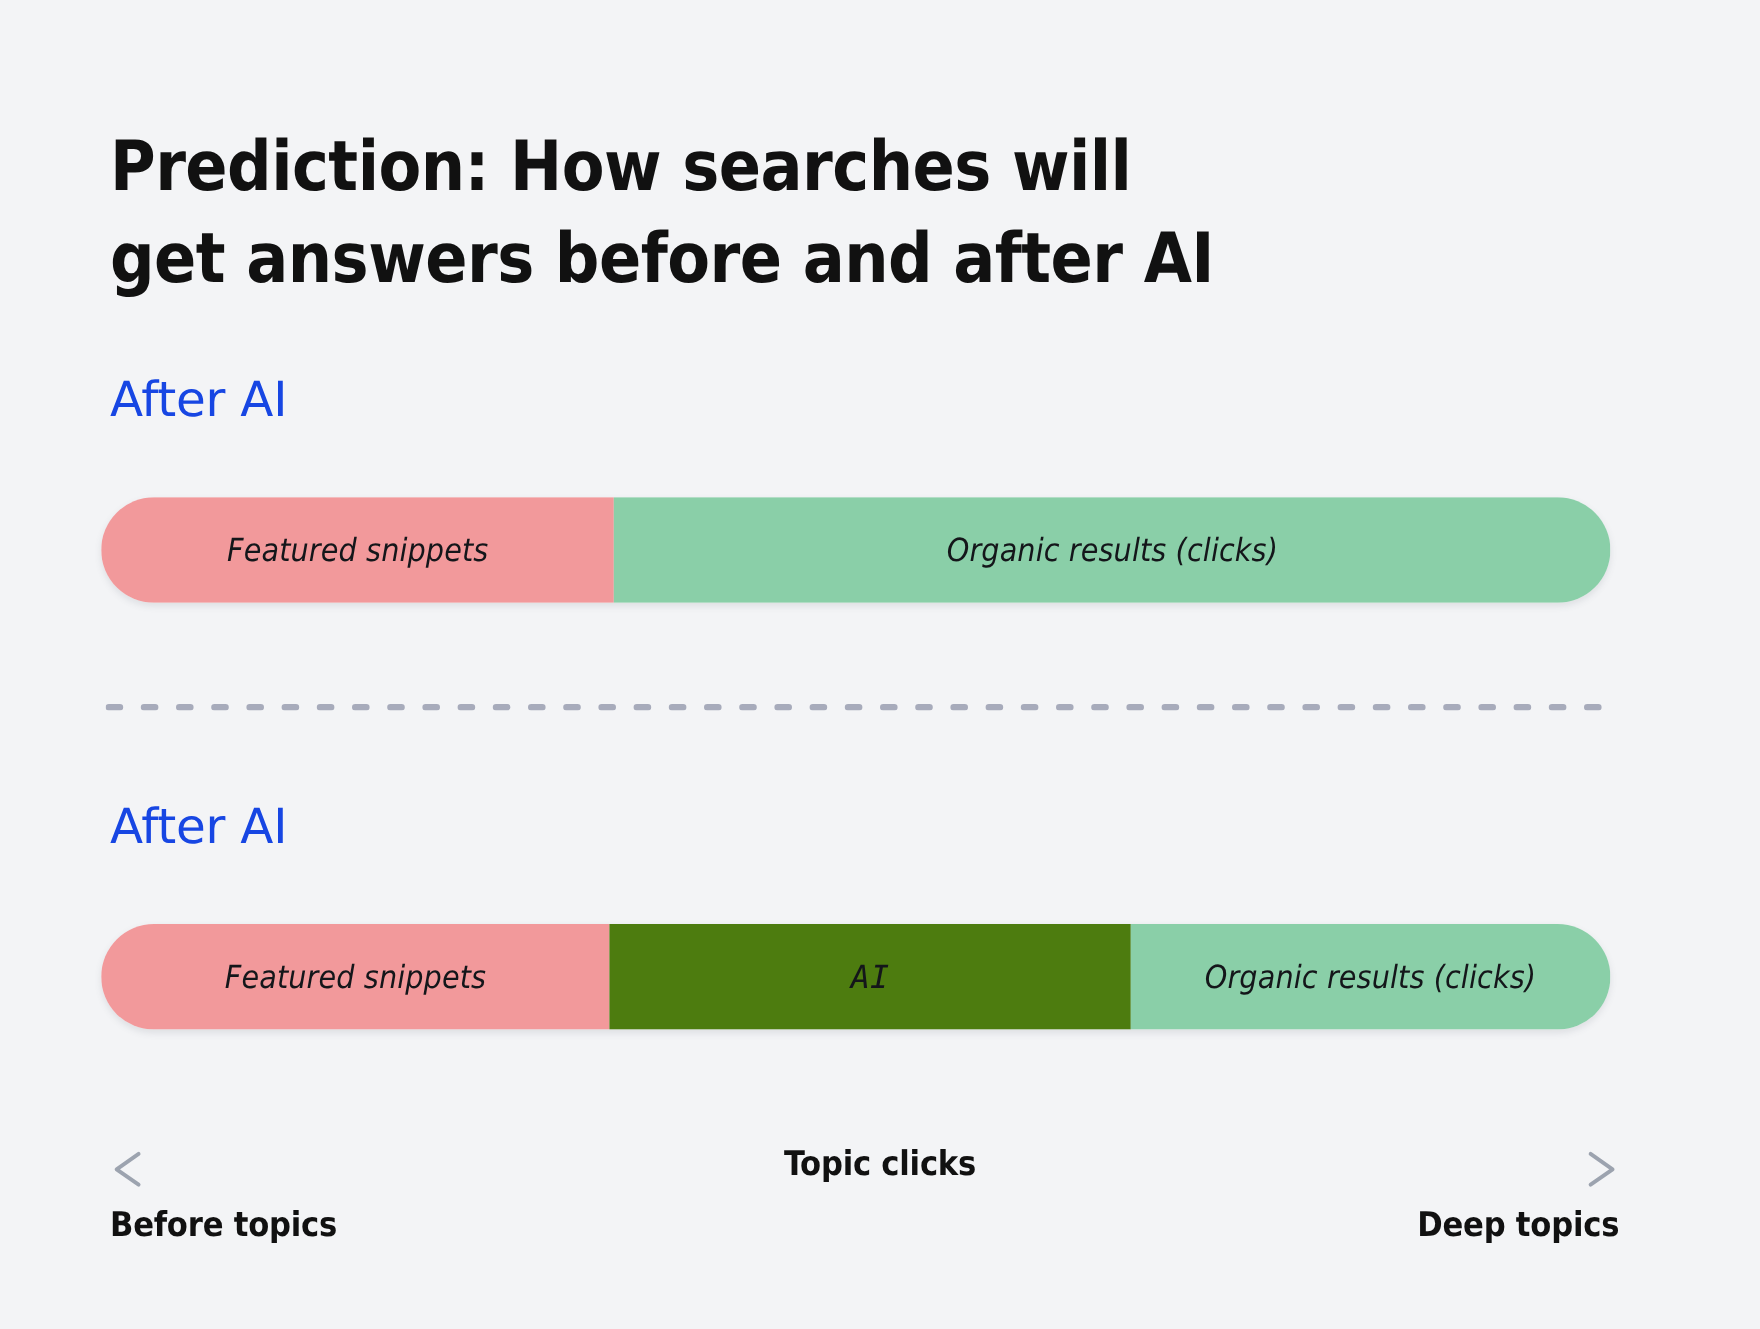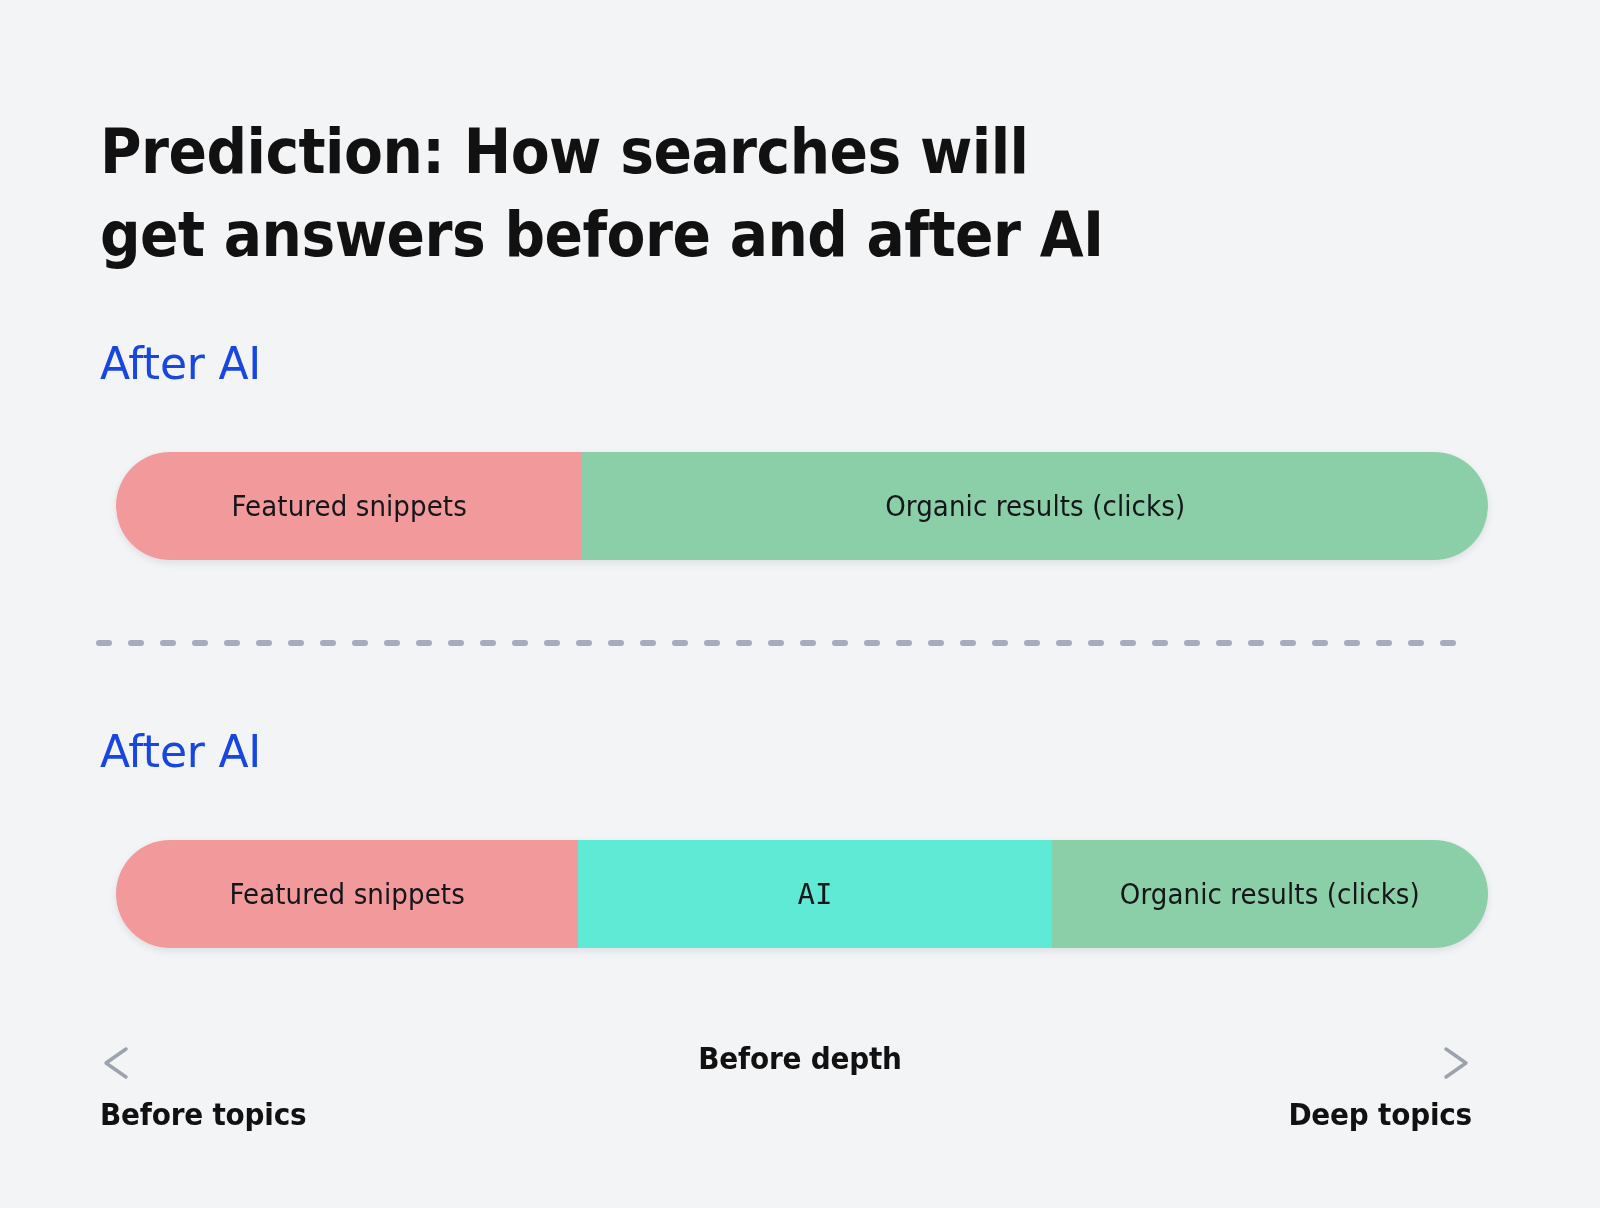--- a/index.html
+++ b/index.html
@@ -44,27 +44,28 @@
     font-weight: 400;
     color: #1746e3;
     letter-spacing: -0.2px;
   }
   .heading-before { left: 100px; top: 310px; }
   .heading-after  { left: 100px; top: 698px; }
 
   
   .bar {
     position: absolute;
-    left: 116px;
+    left: 92px;
     width: 1372px;
-    height: 108px;
+    height: 96px;
     border-radius: 54px;
     overflow: hidden;
     display: flex;
     box-shadow: 0 3px 7px rgba(80, 85, 100, 0.13);
+    font-style: italic;
   }
   .bar-before { top: 424px; }
   .bar-after  { top: 812px; }
 
   .seg {
     height: 100%;
     display: flex;
     align-items: center;
     justify-content: center;
     position: relative;
@@ -152,21 +153,21 @@
       <line x1="3" y1="3" x2="1377" y2="3" stroke="#a7abbb" stroke-width="6" stroke-linecap="round" stroke-dasharray="10 22"></line>
     </svg>
   </div>
 
   <div class="section-heading heading-after">After AI</div>
 
   <div class="bar bar-after">
     <div class="seg seg-snippets" style="background:#f2999b; width:33.7%;">
       <span class="seg-label">Featured snippets</span>
     </div>
-    <div class="seg seg-ai" style="background:#5eead4; width:34.5%;">
+    <div class="seg seg-ai" style="background:#4d7c0f; width:34.5%;">
       <span class="seg-label">AI</span>
     </div>
     <div class="seg seg-organic" style="background:#8acfa8; width:31.8%;">
       <span class="seg-label">Organic results (clicks)</span>
     </div>
   </div>
 
   <div class="axis">
     <svg width="1380" height="46" viewBox="0 0 1380 46" xmlns="http://www.w3.org/2000/svg">
       <defs>
@@ -185,19 +186,19 @@
       <line x1="12" y1="23" x2="560" y2="23" stroke="url(#fadeLeft)" stroke-width="3.5"></line>
 
       <polyline points="30,9 10,23 30,37" fill="none" stroke="#9ca3af" stroke-width="3.5" stroke-linecap="round" stroke-linejoin="round"></polyline>
 
       <line x1="820" y1="23" x2="1368" y2="23" stroke="url(#fadeRight)" stroke-width="3.5"></line>
 
       <polyline points="1350,9 1370,23 1350,37" fill="none" stroke="#9ca3af" stroke-width="3.5" stroke-linecap="round" stroke-linejoin="round"></polyline>
     </svg>
   </div>
 
-  <div class="axis-center-label">Before depth</div>
+  <div class="axis-center-label">Topic clicks</div>
 
   <div class="axis-end-label label-shallow">Before topics</div>
 
   <div class="axis-end-label label-deep">Deep topics</div>
 
 </div>
 
 </body></html>

